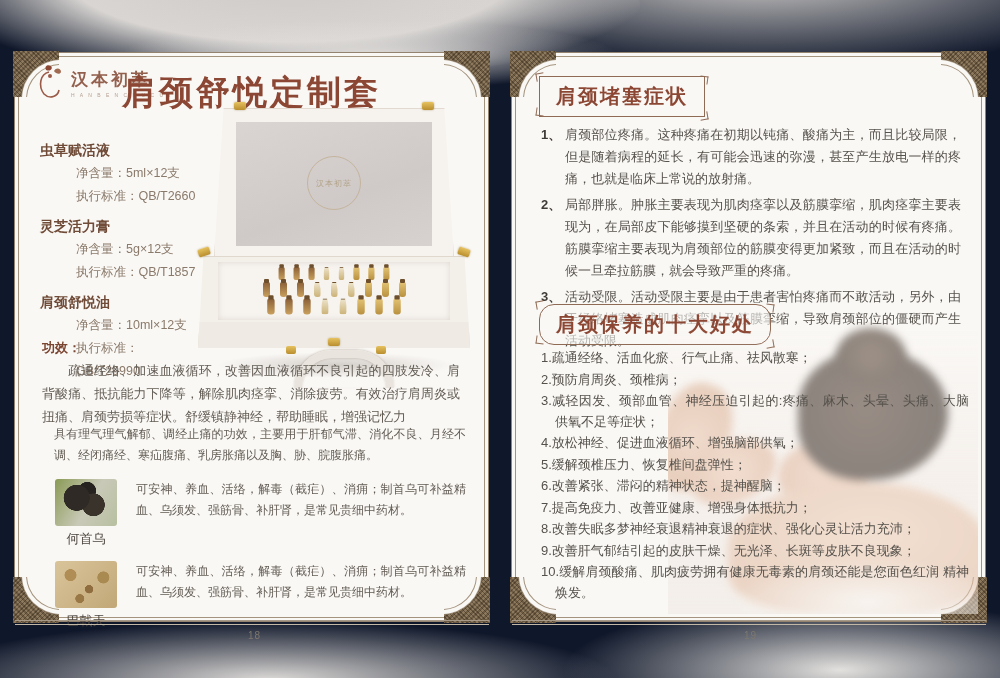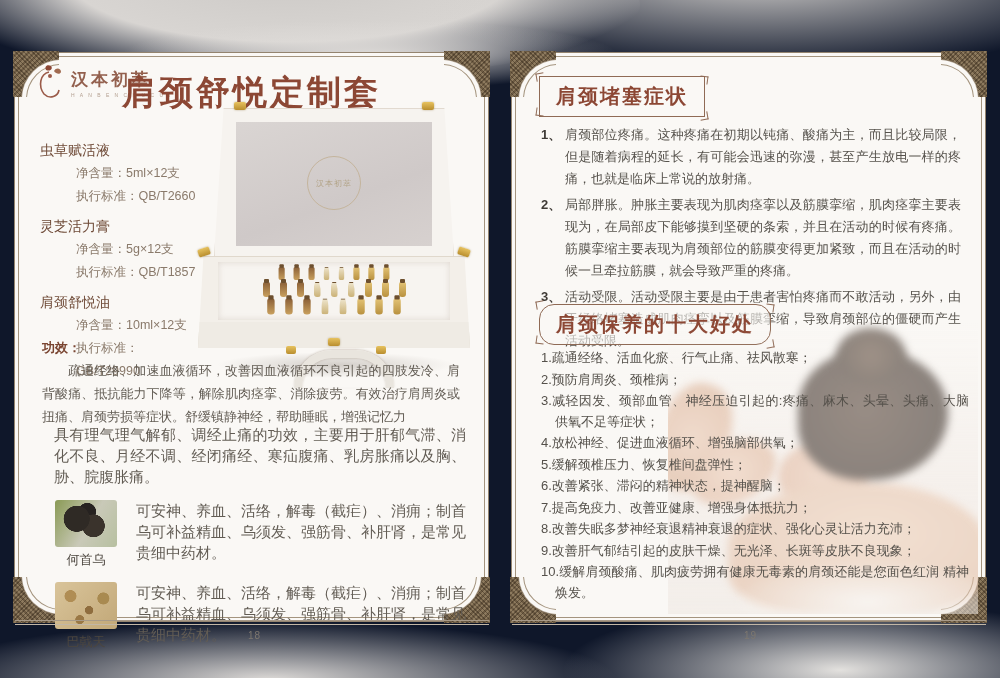--- a/index.html
+++ b/index.html
@@ -45,21 +45,21 @@
 
   
   .brand{position:absolute;left:18px;top:12px;display:flex;align-items:center;gap:5px;}
   .brand .emblem{width:34px;height:38px;}
   .brand .btext .bname{font-size:17px;font-weight:bold;color:#93604e;letter-spacing:3px;}
   .brand .btext .btag{font-size:5px;color:#b4a091;letter-spacing:2px;margin-top:1px;}
   .lp-title{position:absolute;left:0;top:18px;width:100%;text-align:center;
     font-size:34px;font-weight:bold;color:#8c4734;letter-spacing:3px;}
 
   .specs{position:absolute;left:26px;top:80px;width:160px;}
-  .spec-name{font-size:14px;font-weight:normal;color:#6f4b38;margin:10px 0 2px;}
+  .spec-name{font-size:14px;font-weight:bold;color:#6f4b38;margin:10px 0 2px;}
   .spec-line{font-size:12.5px;color:#8a7a6b;line-height:23px;margin-left:36px;}
 
   
   .boxart{position:absolute;left:172px;top:48px;width:296px;height:292px;}
   .boxart .shadow{position:absolute;left:30px;top:252px;width:240px;height:26px;border-radius:50%;
     background:radial-gradient(ellipse,rgba(120,110,100,.30),rgba(0,0,0,0) 70%);}
   .lid{position:absolute;left:28px;top:8px;width:240px;height:150px;background:#f6f3ef;
     clip-path:polygon(4% 0,96% 0,100% 100%,0 100%);
     box-shadow:inset 0 0 0 1px #e2dad0;}
   .lid .panel{position:absolute;left:22px;top:14px;right:22px;bottom:12px;
@@ -115,21 +115,21 @@
       radial-gradient(circle at 62% 55%,#3a332c 0 24%,rgba(0,0,0,0) 25%),
       radial-gradient(circle at 52% 25%,#262220 0 18%,rgba(0,0,0,0) 19%),
       linear-gradient(120deg,#8a9a55,#c9c9b8 55%,#b7c0a0);}
   .ing-thumb.t3{background:
       radial-gradient(circle at 25% 30%,#b08d54 0 10%,rgba(0,0,0,0) 11%),
       radial-gradient(circle at 55% 60%,#8f6d3e 0 9%,rgba(0,0,0,0) 10%),
       radial-gradient(circle at 78% 35%,#a98a50 0 10%,rgba(0,0,0,0) 11%),
       radial-gradient(circle at 40% 80%,#9a7845 0 8%,rgba(0,0,0,0) 9%),
       linear-gradient(135deg,#d9c49a,#c2a878);}
   .ing-name{font-size:13px;color:#4c463f;margin-top:4px;}
-  .ing-desc{flex:1;font-size:15px;color:#625c54;line-height:21px;text-align:justify;}
+  .ing-desc{flex:1;font-size:12px;color:#625c54;line-height:21px;text-align:justify;}
 
   
   .sec-box{position:absolute;display:inline-block;border:1px solid #8f6a55;padding:6px 16px;background:rgba(250,248,245,.6);}
   .sec-box::before,.sec-box::after{content:"";position:absolute;width:7px;height:7px;}
   .sec-box::before{left:-4px;top:-4px;border-left:1px solid #8f6a55;border-top:1px solid #8f6a55;transform:rotate(-10deg);}
   .sec-box::after{right:-4px;bottom:-4px;border-right:1px solid #8f6a55;border-bottom:1px solid #8f6a55;transform:rotate(-10deg);}
   .sec-title{font-size:20px;font-weight:bold;color:#8c4734;letter-spacing:2px;position:relative;font-family:Liberation Serif, serif;}
   .sec-title::before{content:"";position:absolute;right:-20px;top:-9px;width:7px;height:7px;border-right:1px solid #8f6a55;border-top:1px solid #8f6a55;transform:rotate(8deg);}
   .sec-title::after{content:"";position:absolute;left:-20px;bottom:-9px;width:7px;height:7px;border-left:1px solid #8f6a55;border-bottom:1px solid #8f6a55;transform:rotate(8deg);}
   .sec1{left:28px;top:24px;}

